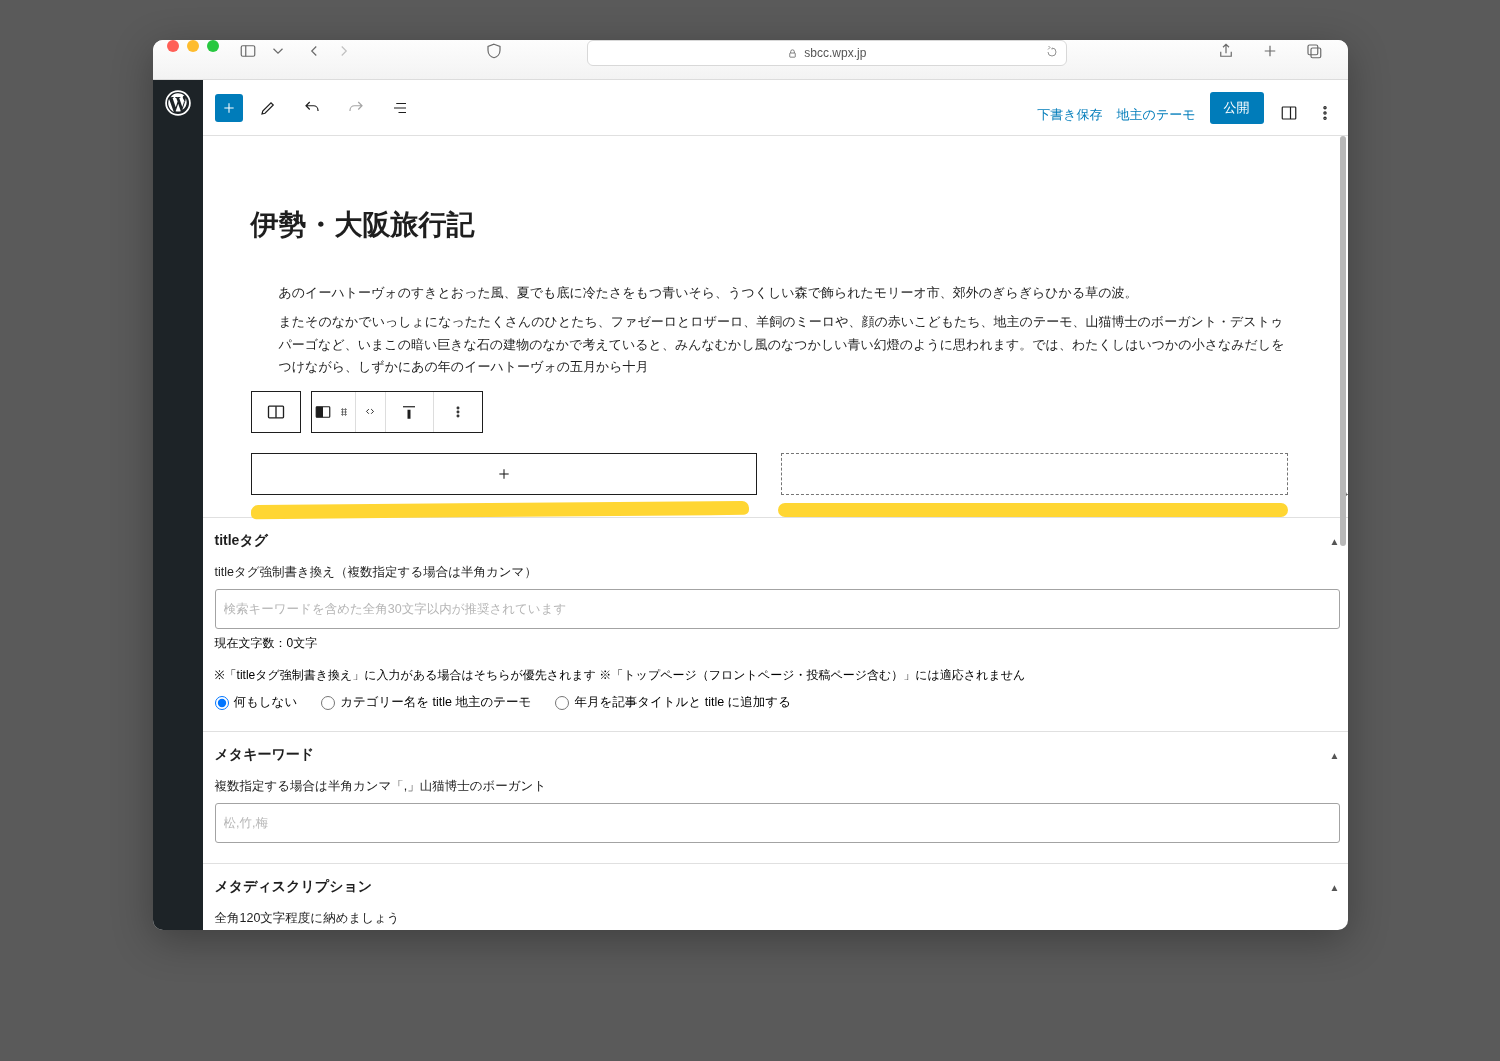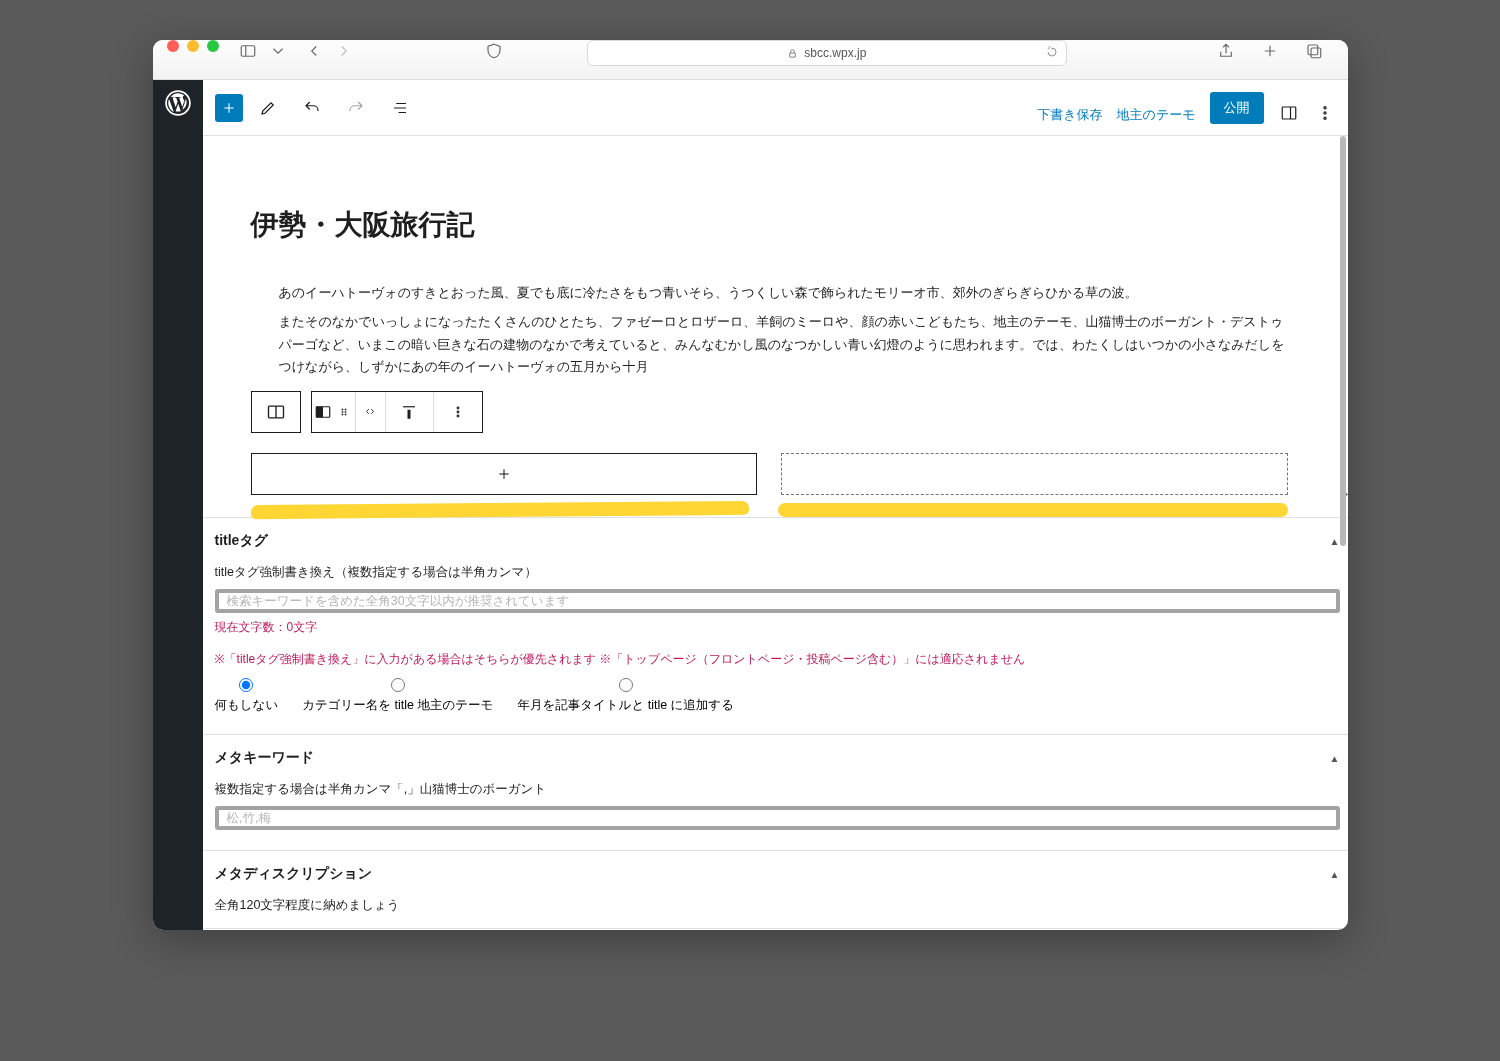--- a/index.html
+++ b/index.html
@@ -49,25 +49,25 @@
 
 .highlight-row { display:flex; gap:30px; margin-top:8px; }
 .highlight { height: 14px; border-radius: 7px; background: #ffd633; }
 .highlight.left { flex:0 0 48%; }
 .highlight.right { flex:1; }
 
 .panel { border-top: 1px solid #e0e0e0; padding: 14px 8px 20px 12px; }
 .panel-head { display: flex; align-items: center; justify-content: space-between; font-size: 14px; font-weight: 600; margin-bottom: 14px; color:#1e1e1e;}
 .panel-head .caret { color: #555; font-size: 10px; }
 .sub-label { font-size: 12.5px; color: #1e1e1e; margin: 10px 0 8px 0; }
-.text-input { width: 100%; height: 24px; border: 4px solid #a3a3a3; border-radius: 3px; padding: 0 8px; font-size: 12.5px; color:#333; }
+.text-input { width: 100%; height: 40px; border: 1px solid #a3a3a3; border-radius: 3px; padding: 0 8px; font-size: 12.5px; color:#333; }
 .text-input::placeholder { color: #b5b5b5; }
-.hint { font-size: 12px; color: #be185d; margin-top: 6px; }
+.hint { font-size: 12px; color: #000000; margin-top: 6px; }
 .radio-row { display: flex; gap: 24px; margin-top: 10px; font-size: 12.5px; align-items:center;}
-.radio-row label { display:flex; align-items:center; gap:5px;flex-direction:column; }
+.radio-row label { display:flex; align-items:center; gap:5px; }
 .radio-row input { width:14px; height:14px; }
 
 .breadcrumb { height: 30px; border-top: 1px solid #e0e0e0; display:flex; align-items:center; padding: 0 12px; font-size: 12.5px; color:#444; gap:8px;}
 .breadcrumb .sep { color:#888; }
 
 .scrollbar { position:absolute; right:2px; top:0; width:6px; height:410px; background:#b8b8b8; border-radius:3px; }
 
 .resize-arrow { position:absolute; right:-7px; top:50%; color:#000; font-size:12px; }
 
 svg { stroke: currentColor; fill: none; stroke-width: 1.6; }

